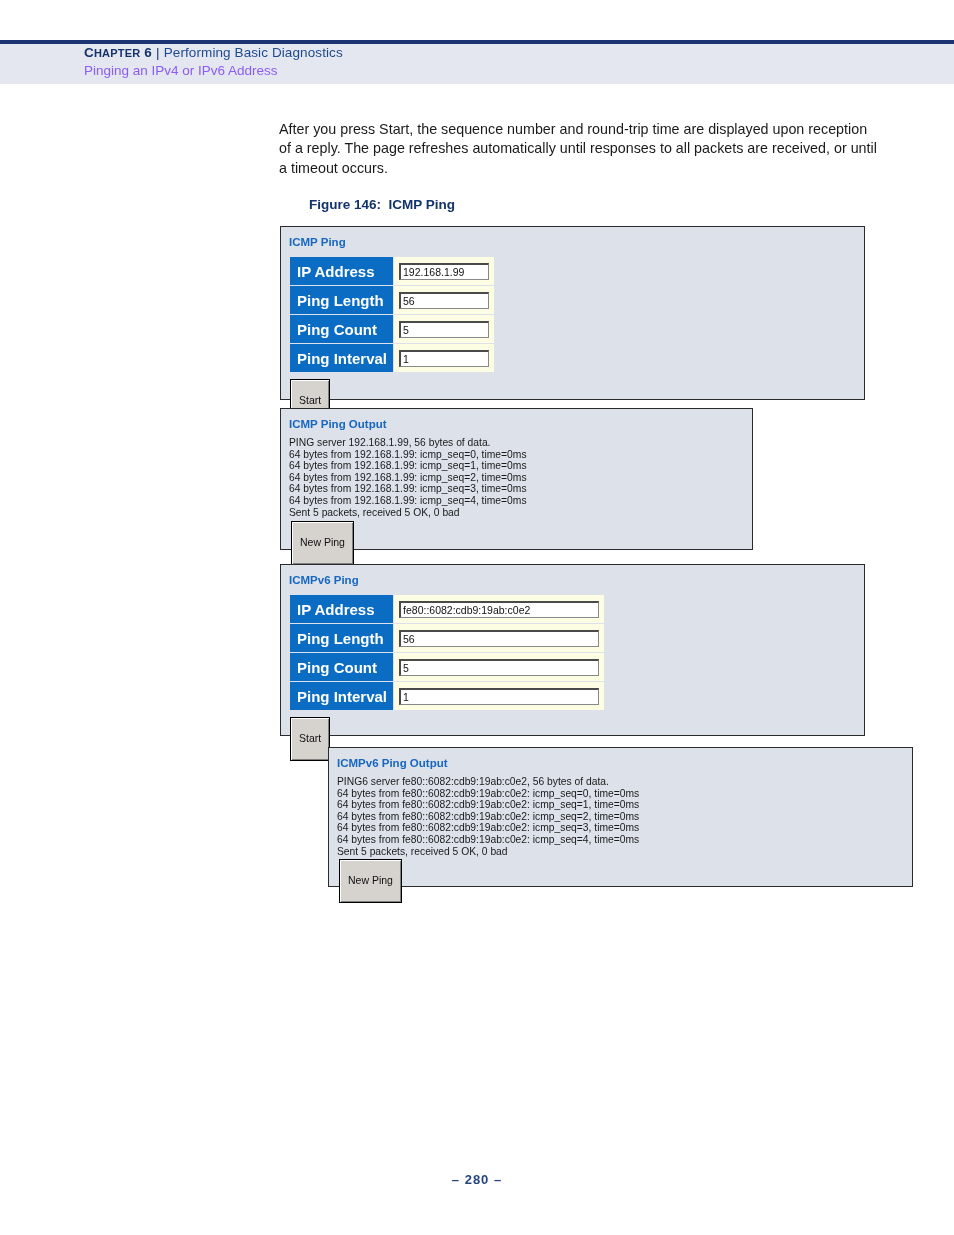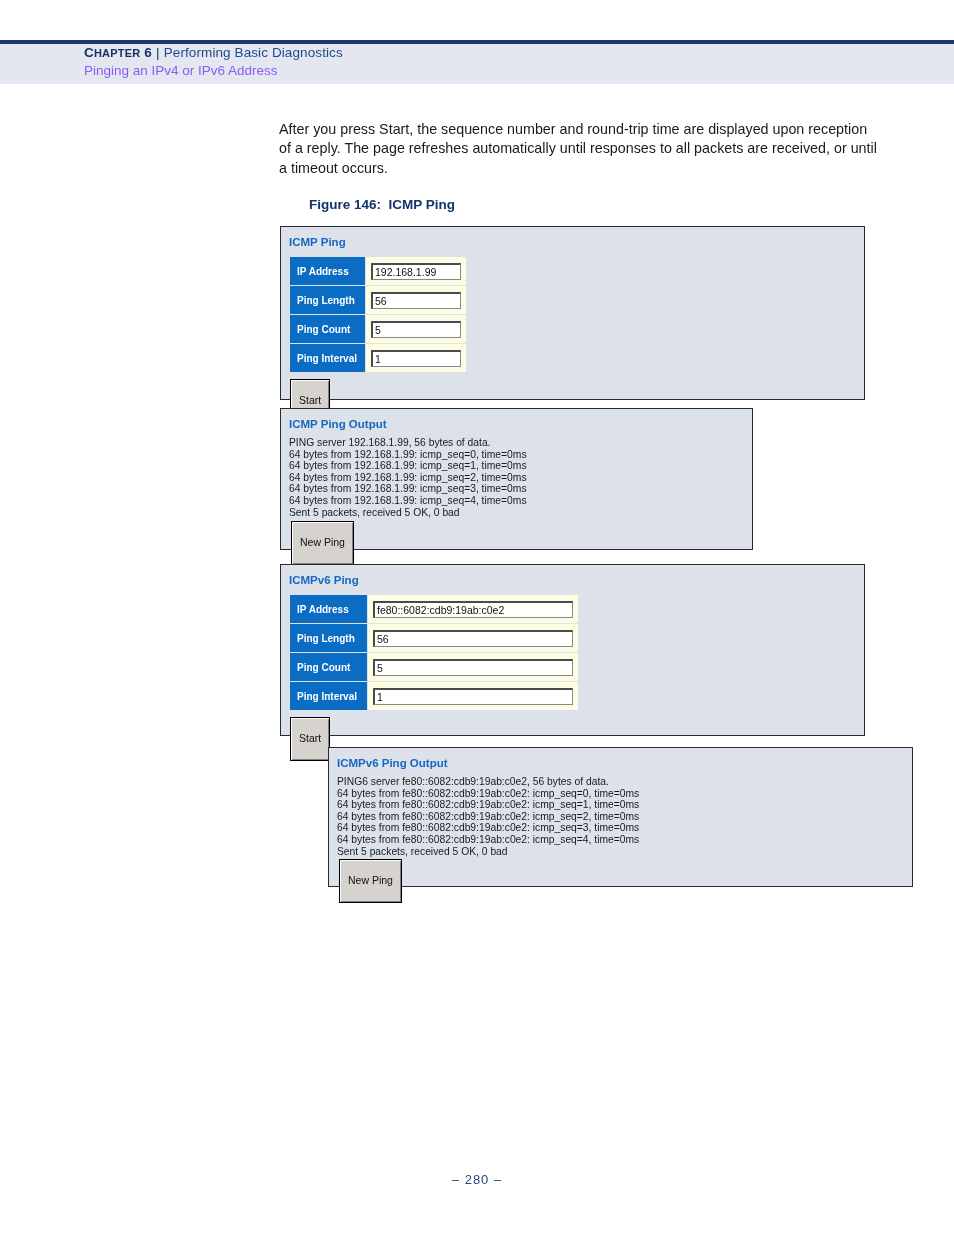--- a/index.html
+++ b/index.html
@@ -116,21 +116,21 @@
     position: absolute;
     border-collapse: collapse;
   }
   .form-table td {
     padding: 0;
     vertical-align: middle;
   }
   .lbl-cell {
     background: #0b6cc4;
     color: #ffffff;
-    font-size: 10px;
+    font-size: 15px;
     font-weight: bold;
     text-align: left;
     padding: 0 6px 0 7px !important;
     height: 22px;
     border: 1px solid #dce1ea;
     white-space: nowrap;
   }
   .fld-cell {
     background: #fdfde3;
     border: 1px solid #dce1ea;
@@ -186,20 +186,21 @@
   
   .page-number {
     position: absolute;
     left: 0;
     top: 1172px;
     width: 954px;
     text-align: center;
     font-size: 13px;
     color: #26457e;
     letter-spacing: 1px;
+    font-weight: bold;
   }
 </style>
 </head>
 <body>
 
 <div class="header-rule"></div>
 <div class="header-band"></div>
 
 <div class="header-line1">
   <span class="chapter-word">C<span class="smallcap">HAPTER</span> 6</span><span class="chapter-sep">|</span><span class="chapter-topic">Performing Basic Diagnostics</span>

